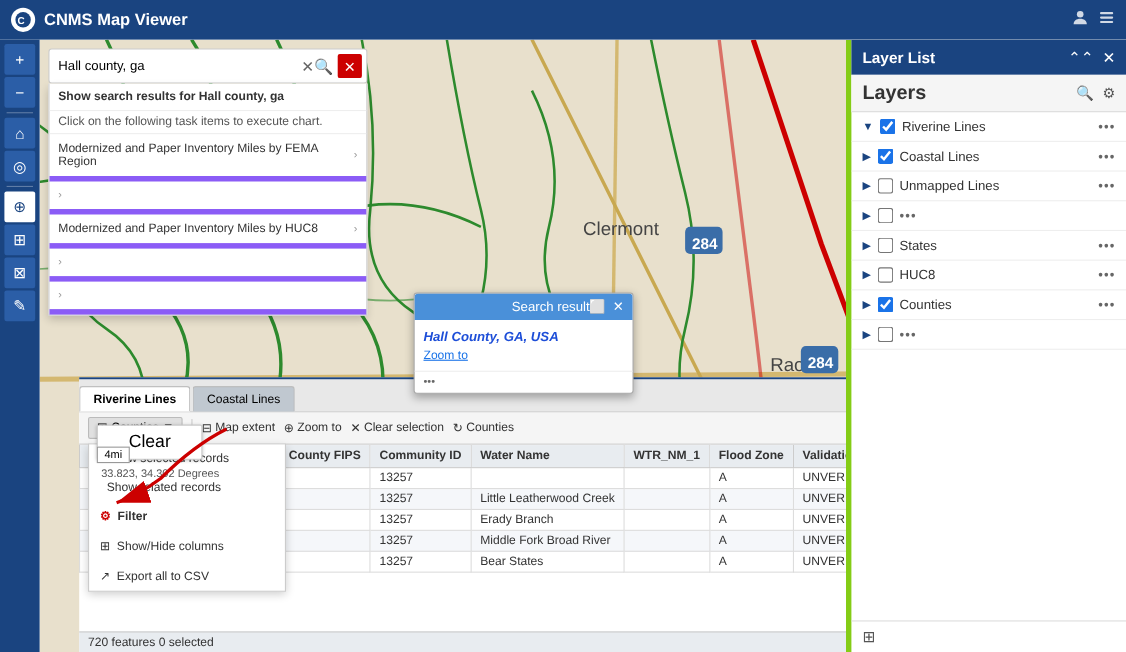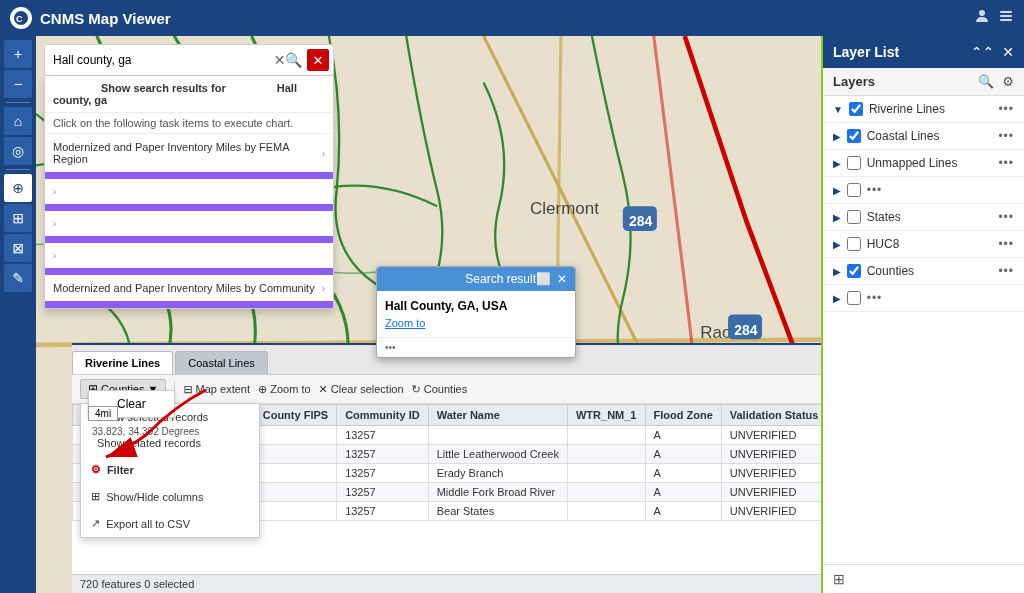--- a/index.html
+++ b/index.html
@@ -62,75 +62,75 @@
     .search-input { flex: 1; border: none; outline: none; font-size: 12px; padding: 0 4px; }
     .search-clear { background: none; border: none; cursor: pointer; color: #666; font-size: 14px; }
     .search-btn { background: none; border: none; cursor: pointer; color: #444; font-size: 14px; }
     .search-close { background: #c00; border: none; cursor: pointer; color: #fff; font-size: 13px; width: 22px; height: 22px; border-radius: 2px; display: flex; align-items: center; justify-content: center; margin-left: 4px; }
 
     .search-dropdown {
       background: #fff; border: 1px solid #ccc; border-top: none;
       box-shadow: 0 4px 8px rgba(0,0,0,0.2);
     }
     .search-hint { padding: 6px 8px; font-size: 11px; color: #333; border-bottom: 1px solid #eee; }
-    .search-hint span { font-weight: bold; margin-left: 48px; }
+    .search-hint span { font-weight: bold; }
     .search-hint2 { padding: 4px 8px; font-size: 11px; color: #555; border-bottom: 1px solid #eee; }
     .search-item {
       display: flex; align-items: center; justify-content: space-between;
       padding: 7px 8px; font-size: 11px; color: #333; cursor: pointer;
-      border-bottom: 7px solid #8b5cf6;
+      border-bottom: 5px solid #8b5cf6;
     }
     .search-item-chevron { color: #999; font-size: 10px; }
 
     
     .clear-btn {
       position: absolute; bottom: 175px; left: 52px; z-index: 200;
       background: #fff; border: 1px solid #ccc; padding: 6px 28px;
-      cursor: pointer; font-size: 12px; border-radius: 2px;
+      cursor: pointer; font-size: 16px; border-radius: 2px;
       box-shadow: 0 1px 3px rgba(0,0,0,0.2);
     }
 
     
     .search-result-popup {
       position: absolute; top: 230px; left: 340px; z-index: 300;
       background: #fff; border: 1px solid #aaa; border-radius: 3px;
       box-shadow: 0 3px 8px rgba(0,0,0,0.3); width: 200px;
     }
     .popup-header {
       display: flex; align-items: center; justify-content: flex-end;
       background: #4a90d9; color: #fff; padding: 5px 8px; font-size: 12px;
       border-radius: 3px 3px 0 0;
     }
     .popup-header-icons { display: flex; gap: 6px; }
     .popup-header-icon { cursor: pointer; font-size: 12px; }
     .popup-body { padding: 8px; font-size: 12px; }
-    .popup-location { font-weight: bold; color: #000000; margin-bottom: 4px; }
+    .popup-location { font-weight: bold; color: #1d4ed8; margin-bottom: 4px; font-style: italic; }
     .popup-link { color: #1a73e8; text-decoration: underline; cursor: pointer; font-size: 11px; }
     .popup-footer { padding: 4px 8px; color: #666; font-size: 10px; display: flex; align-items: center; justify-content: space-between; border-top: 1px solid #eee; }
 
     
     .layer-panel {
-      width: 203px; background: #fff; border-left: 2px solid #84cc16;
+      width: 255px; background: #fff; border-left: 5px solid #84cc16;
       display: flex; flex-direction: column; flex-shrink: 0;
       position: absolute; right: 0; top: 0; height: 100%; z-index: 150;
     }
     .layer-panel-header {
       display: flex; align-items: center; justify-content: space-between;
       background: #1a4480; color: #fff; padding: 8px 10px;
     }
     .layer-panel-title { font-size: 14px; font-weight: bold; }
     .layer-panel-icons { display: flex; gap: 8px; align-items: center; }
     .layer-panel-icon { background: none; border: none; color: #fff; cursor: pointer; font-size: 14px; }
 
     .layer-panel-subheader {
       display: flex; align-items: center; justify-content: space-between;
       padding: 6px 10px; border-bottom: 1px solid #ddd;
       background: #f5f5f5;
     }
-    .layer-panel-layers-title { font-size: 13px; font-weight: bold; color: #333; }
+    .layer-panel-layers-title { font-size: 18px; font-weight: bold; color: #333; }
     .layer-panel-actions { display: flex; gap: 8px; }
     .layer-action-btn { background: none; border: none; cursor: pointer; color: #555; font-size: 13px; }
 
     .layer-list { flex: 1; overflow-y: auto; }
     .layer-item {
       display: flex; align-items: center;
       padding: 6px 10px; border-bottom: 1px solid #eee;
       gap: 6px;
     }
     .layer-expand { color: #1a4480; font-size: 10px; cursor: pointer; }
@@ -347,27 +347,27 @@
         </div>
         <div class="search-hint2">Click on the following task items to execute chart.</div>
         <div class="search-item">
           <span>Modernized and Paper Inventory Miles by FEMA Region</span>
           <span class="search-item-chevron">›</span>
         </div>
         <div class="search-item">
           <span class="search-item-chevron">›</span>
         </div>
         <div class="search-item">
+          <span>Modernized and Paper Inventory Miles by HUC8</span>
           <span class="search-item-chevron">›</span>
         </div>
         <div class="search-item">
           <span class="search-item-chevron">›</span>
         </div>
         <div class="search-item">
-          <span>Modernized and Paper Inventory Miles by Community</span>
           <span class="search-item-chevron">›</span>
         </div>
       </div>
     </div>
 
     <button class="clear-btn">Clear</button>
 
     <div style="position:absolute;bottom:172px;left:52px;z-index:200;font-size:10px;background:#fff;border:1px solid #999;padding:1px 6px;">
       <span>4mi</span>
     </div>

